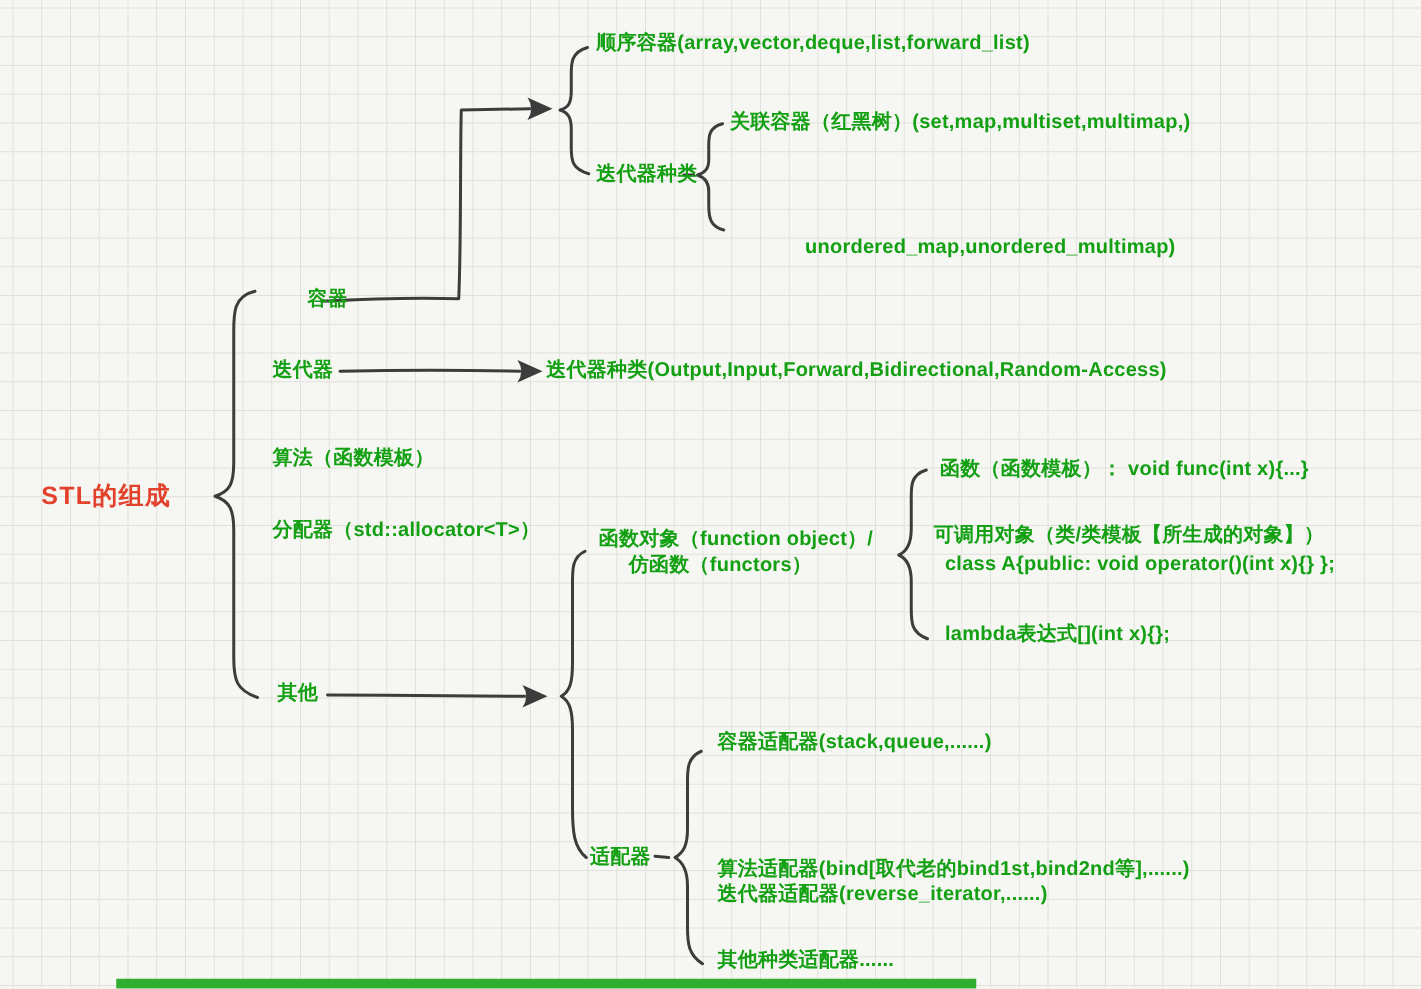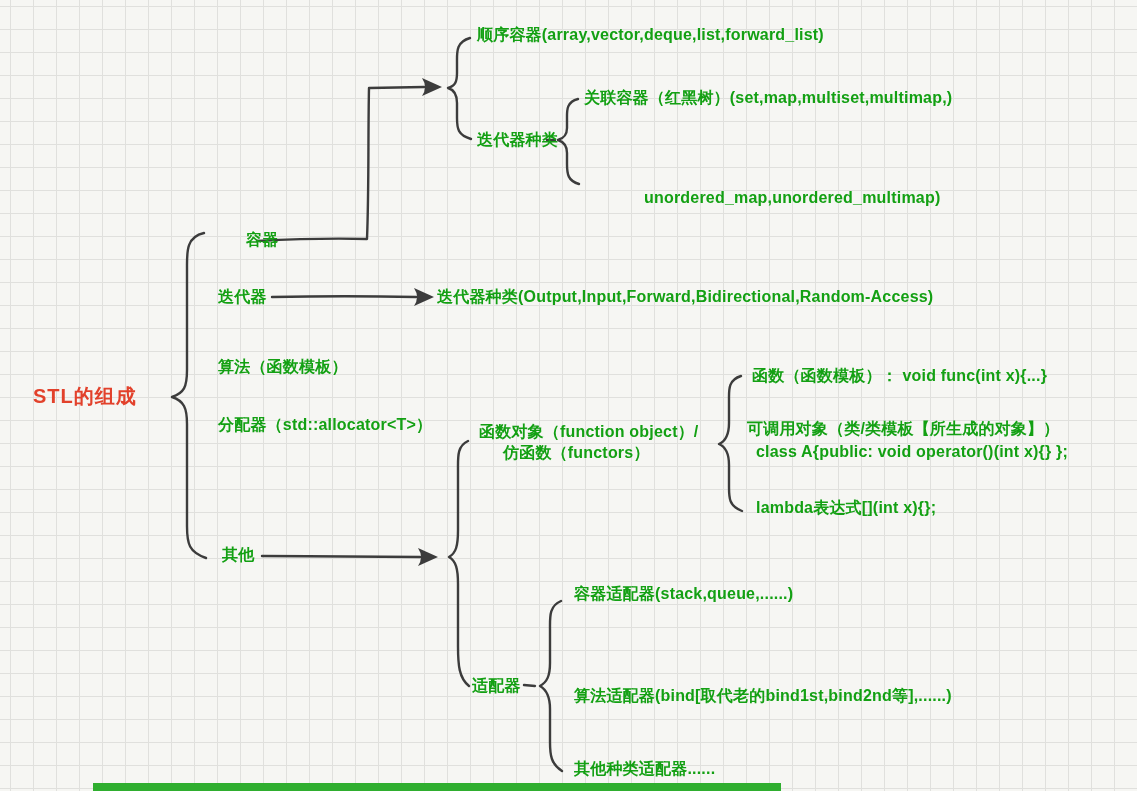--- a/index.html
+++ b/index.html
@@ -94,17 +94,18 @@
   <div class="node" style="left:479px; top:423px;">函数对象（function object）/</div>
   <div class="node" style="left:503px; top:444px;">仿函数（functors）</div>
   <div class="node" style="left:752px; top:367px;">函数（函数模板）： void func(int x){...}</div>
   <div class="node" style="left:747px; top:420px;">可调用对象（类/类模板【所生成的对象】）</div>
   <div class="node" style="left:756px; top:443px;">class A{public: void operator()(int x){} };</div>
   <div class="node" style="left:756px; top:499px;">lambda表达式[](int x){};</div>
 
   <div class="node" style="left:472px; top:677px;">适配器</div>
   <div class="node" style="left:574px; top:585px;">容器适配器(stack,queue,......)</div>
   <div class="node" style="left:574px; top:651px;margin-top:36px;">算法适配器(bind[取代老的bind1st,bind2nd等],......)</div>
+  <div class="node" style="left:574px; top:707px;">迭代器适配器(reverse_iterator,......)</div>
   <div class="node" style="left:574px; top:760px;">其他种类适配器......</div>
 
   <div class="bottom-strip"></div>
 
 </div>
 
 </body></html>

